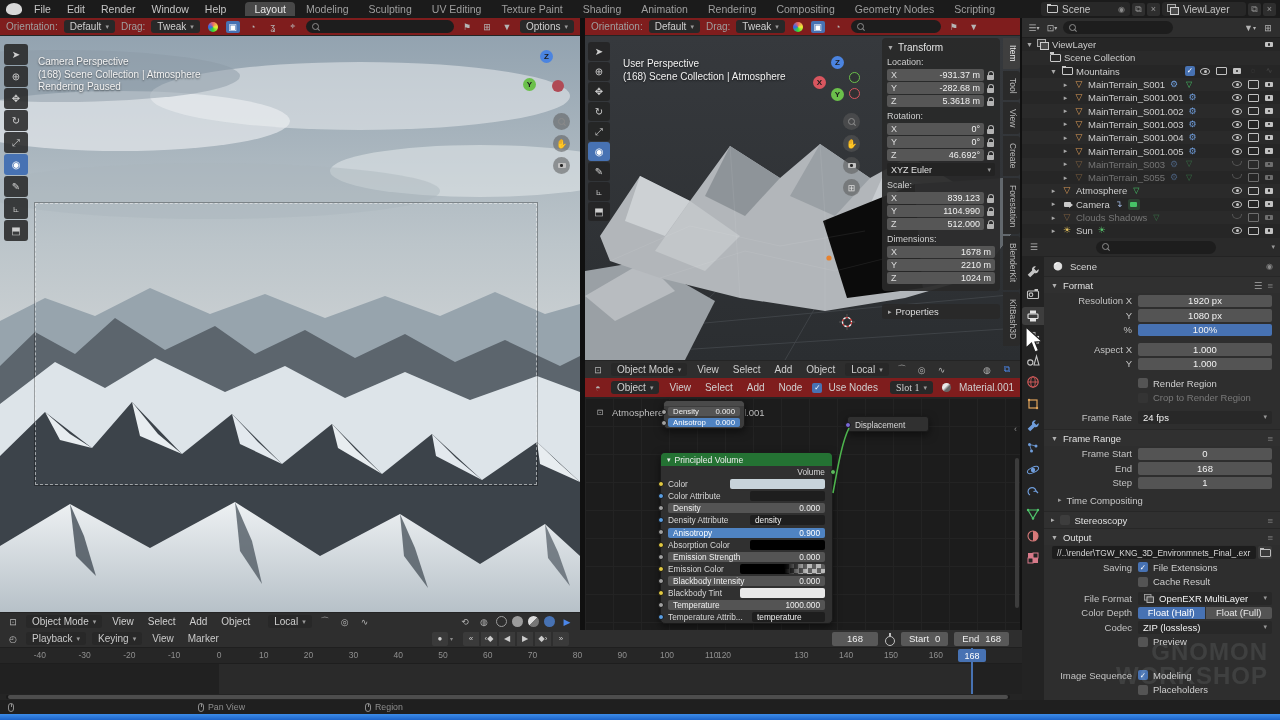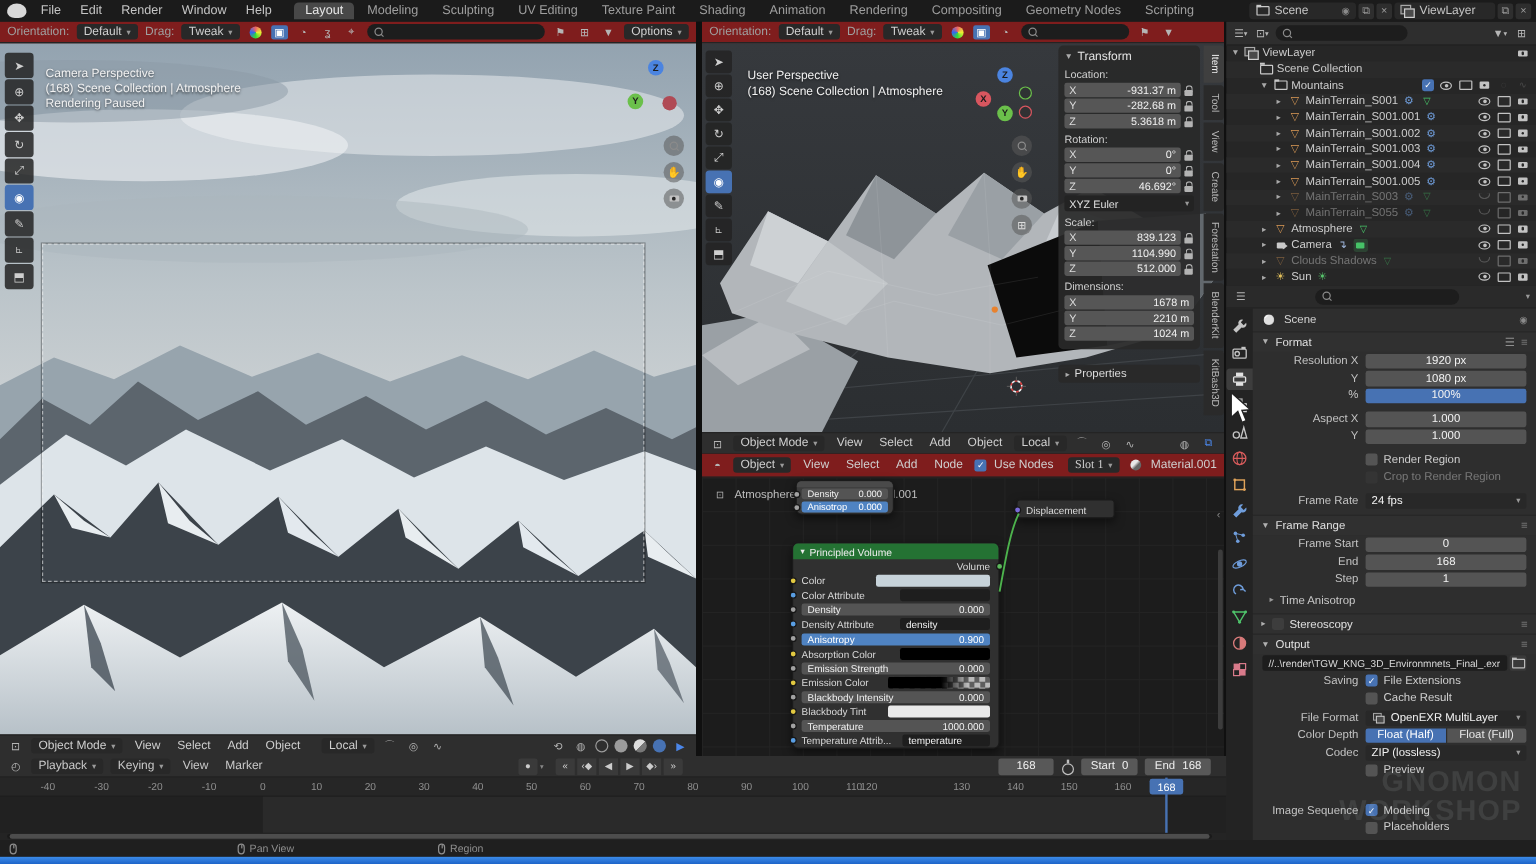--- a/index.html
+++ b/index.html
@@ -1120,21 +1120,21 @@
       </div>
     <div class="prow">
         <span class="plabel">Step</span>
         <div class="pfield">
           <span>1</span>
         </div>
       </div>
     <div class="prow" style="margin-top:4px;">
         <span style="padding-left:14px;color:#c9c9c9;display:flex;gap:5px;align-items:center;">
           <span style="font-size:7px;color:#9a9a9a;">▸</span>
-          <span>Time Anisotrop</span>
+          <span>Time Compositing</span>
         </span>
       </div>
 
     <div class="panel-h" style="margin-top:4px;">
         <span class="tri">▸</span>
         <span class="cbox off2"></span>
         <span>Stereoscopy</span>
         <span style="margin-left:auto;color:#6f6f6f;">≡</span>
       </div>
 

